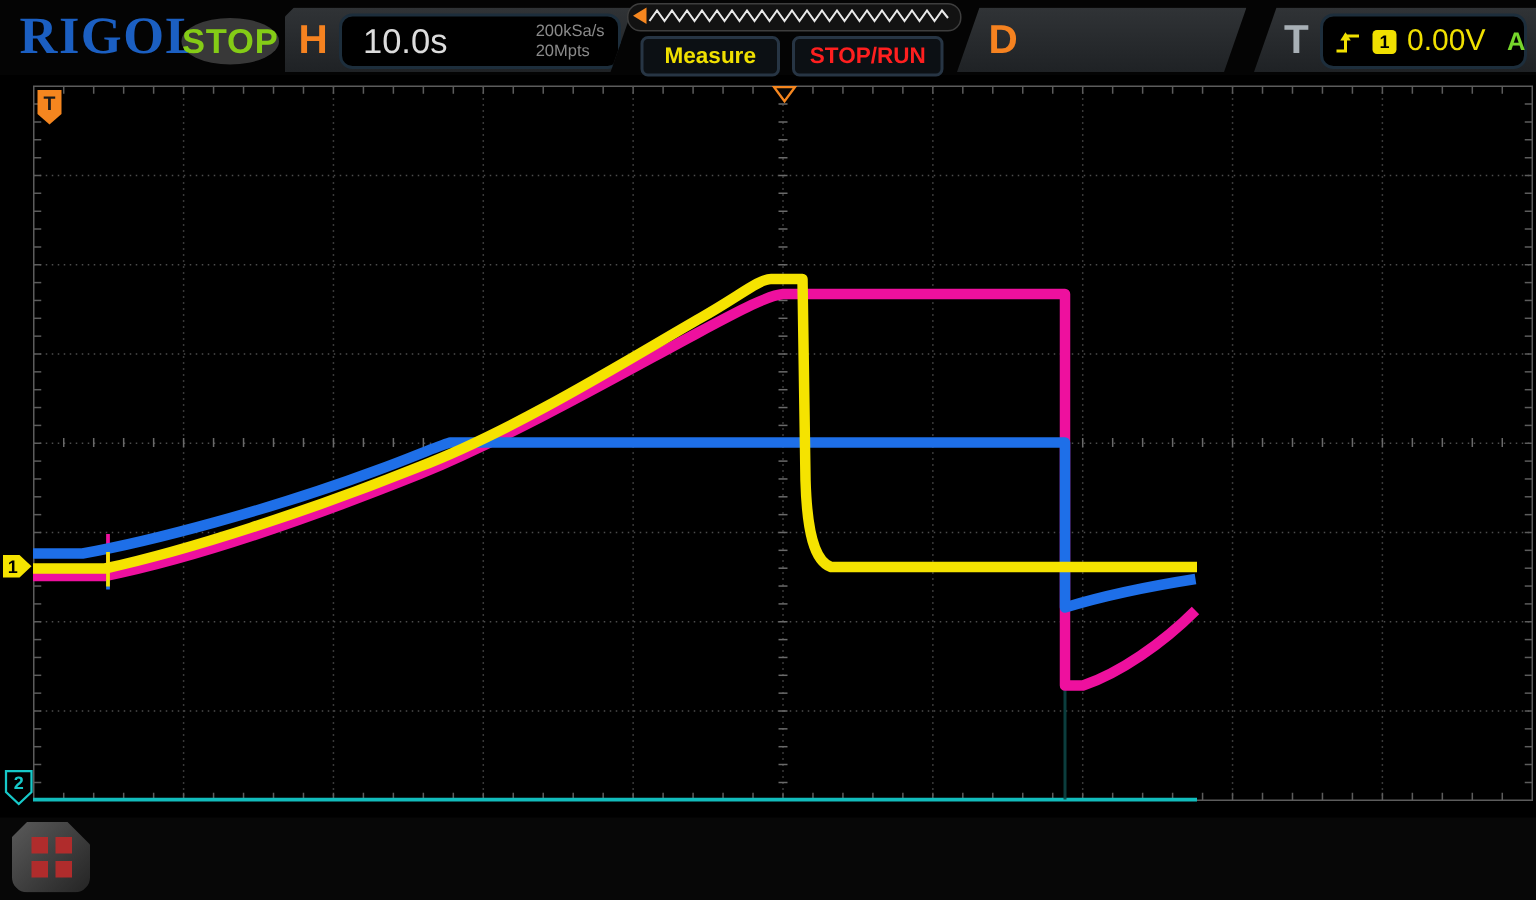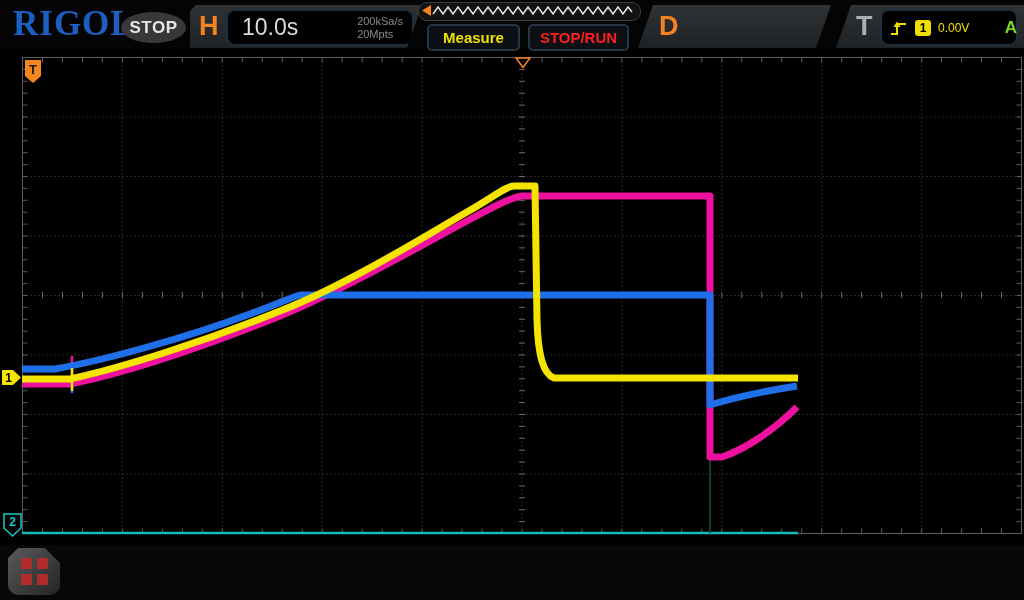--- a/index.html
+++ b/index.html
@@ -5,42 +5,42 @@
   html,body{margin:0;padding:0;background:#000;}
   body{width:1024px;height:600px;position:relative;overflow:hidden;
        font-family:"Liberation Sans",sans-serif;-webkit-font-smoothing:antialiased;}
 
   
   .header{position:absolute;left:0;top:0;width:1024px;height:50px;background:#040404;}
   .logo{position:absolute;left:13px;top:4px;font-family:"Liberation Serif",serif;
         font-weight:bold;font-size:35px;color:#1b5fc2;letter-spacing:1px;}
   .stop-pill{position:absolute;left:121px;top:12px;width:65px;height:31px;background:#383838;
         border-radius:50%;display:flex;align-items:center;justify-content:center;
-        font-size:17px;font-weight:bold;color:#e5e5e5;letter-spacing:.5px;}
+        font-size:23px;font-weight:bold;color:#84cc16;letter-spacing:.5px;}
   .panel{position:absolute;top:5px;height:43px;background:linear-gradient(#303336,#1f2225);}
   .panel-h{left:190px;width:232px;clip-path:polygon(6px 0,100% 0,calc(100% - 15px) 100%,0 100%,0 6px);}
   .panel-d{left:638px;width:193px;clip-path:polygon(15px 0,100% 0,calc(100% - 15px) 100%,0 100%);}
   .panel-t{left:836px;width:188px;clip-path:polygon(15px 0,100% 0,100% 100%,0 100%);}
   .panel .plabel{position:absolute;top:6px;font-size:27px;font-weight:bold;color:#f58220;}
   .panel-t .plabel{color:#a8b0b6;}
   .vbox{position:absolute;top:4px;height:33px;background:#000;border:2px solid #1d2e3c;
         border-radius:9px;display:flex;align-items:center;}
   .hval{font-size:23px;color:#dcdcdc;padding-left:14px;}
   .hrate{margin-left:auto;text-align:left;padding-right:9px;font-size:11px;
          color:#8a8a8a;line-height:1.12;}
   .tbtn{position:absolute;top:24px;height:23px;background:#0c1014;border:2px solid #273544;
         border-radius:5px;display:flex;align-items:center;justify-content:center;
         font-size:15px;font-weight:bold;cursor:pointer;}
   .btn-measure{left:427px;width:89px;color:#f0e000;}
   .btn-stoprun{left:528px;width:97px;color:#ff1f1f;}
   .wavebar{position:absolute;left:418px;top:2px;width:221px;height:17px;background:#121212;
         border:1px solid #3e3e3e;border-radius:9px;}
   .trig-badge{width:16px;height:16px;background:#f0e000;color:#000;font-size:12px;font-weight:bold;
         border-radius:3px;display:flex;align-items:center;justify-content:center;}
-  .trig-level{font-size:12px;color:#f0e000;}
+  .trig-level{font-size:20px;color:#f0e000;}
   .sweep-a{position:absolute;right:7px;top:13px;font-size:17px;font-weight:bold;color:#76d62b;}
 
   
   #grat{position:absolute;left:0;top:50px;}
 
   
   .bbar{position:absolute;left:0;top:545px;width:1024px;height:55px;background:#070707;}
   .menu-btn{position:absolute;left:8px;top:3px;width:52px;height:47px;cursor:pointer;
         background:linear-gradient(135deg,#5a5a5a,#242424);border-radius:10px;
         clip-path:polygon(10px 0,calc(100% - 15px) 0,100% 15px,100% calc(100% - 6px),calc(100% - 6px) 100%,6px 100%,0 calc(100% - 6px),0 10px);

